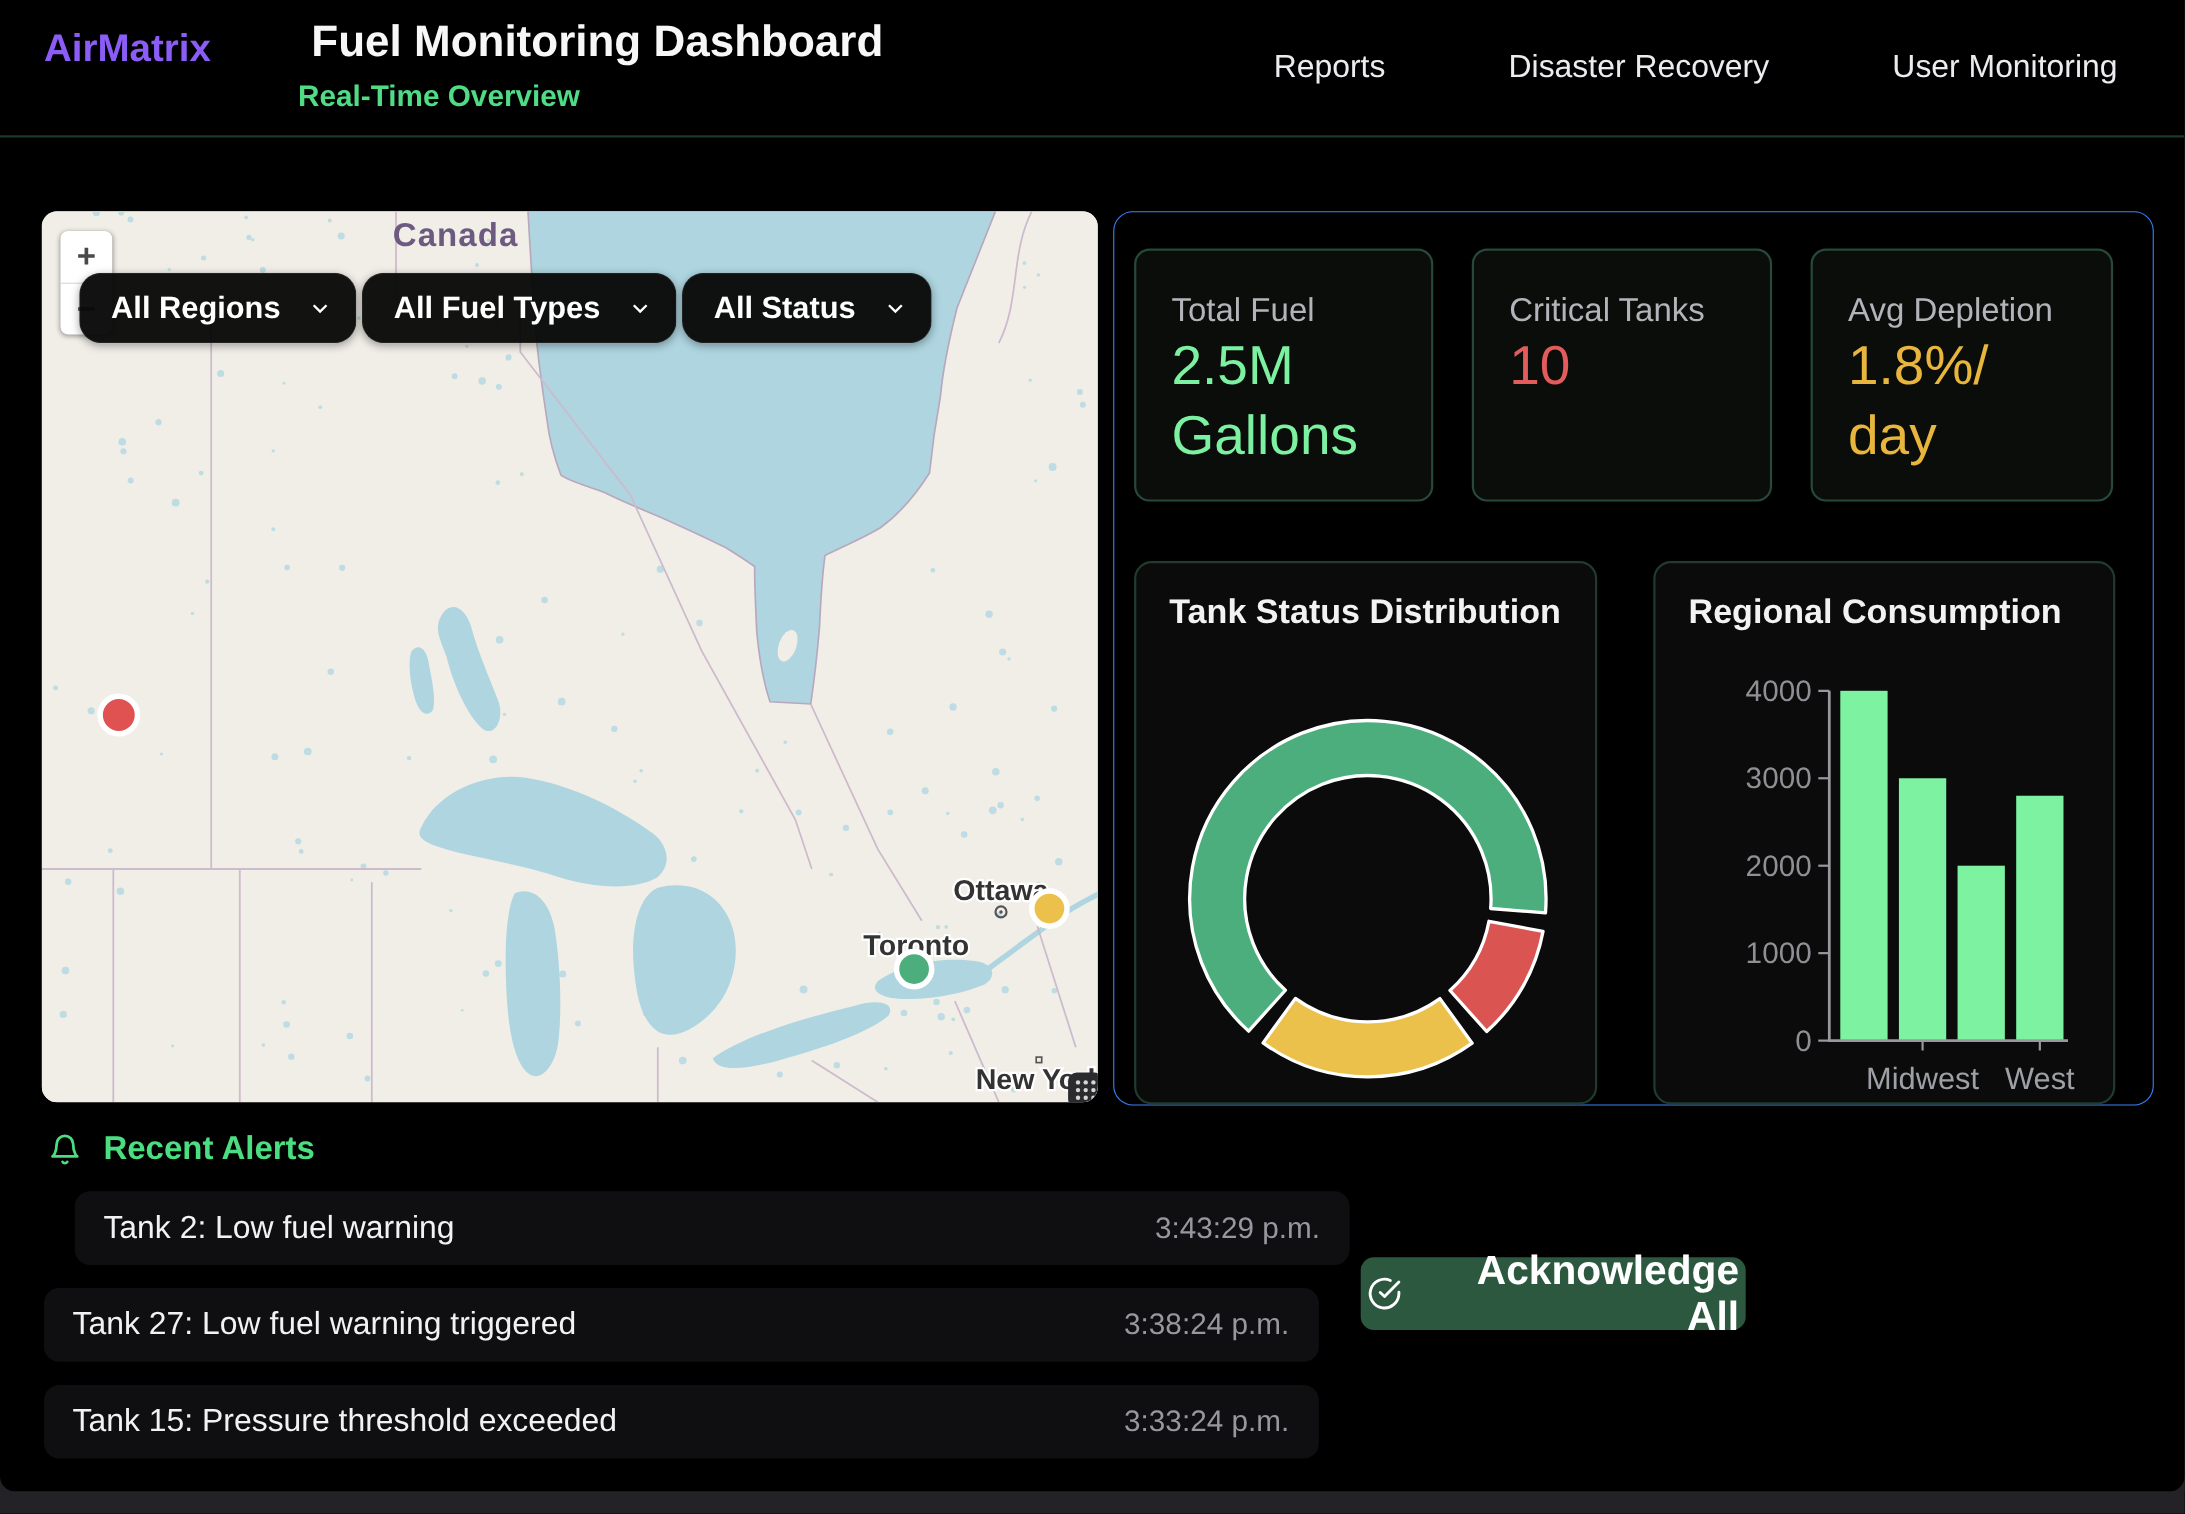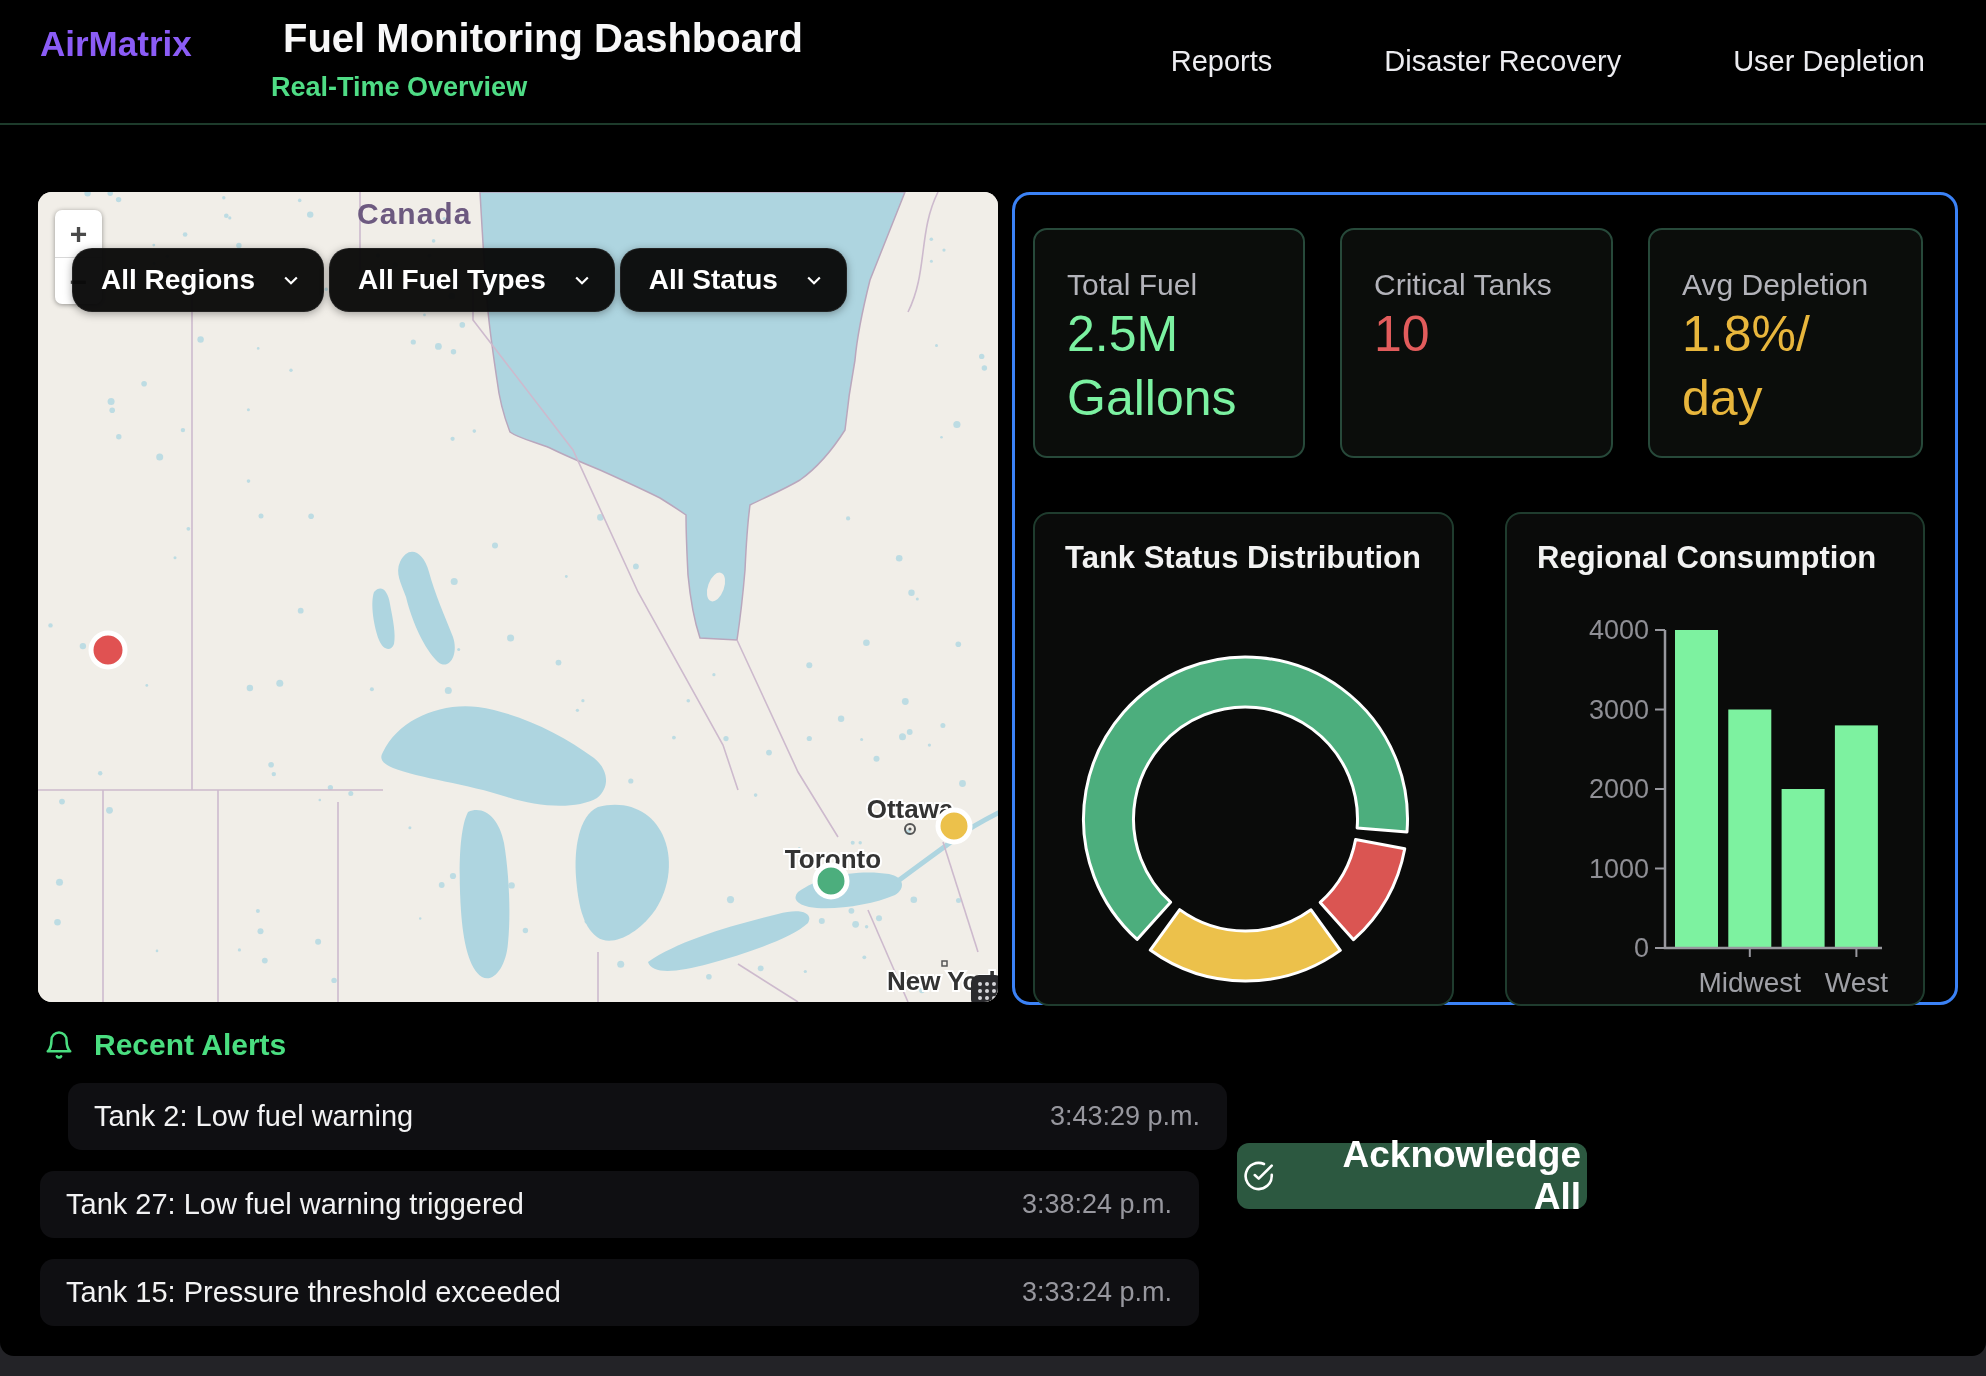--- a/index.html
+++ b/index.html
@@ -28,21 +28,21 @@
   .filter{height:62px;background:rgba(8,8,8,.96);border:1px solid rgba(255,255,255,.07);border-radius:20px;
           display:flex;align-items:center;justify-content:space-between;padding:0 22px 0 28px;
           color:#fff;font-size:28px;font-weight:bold;cursor:pointer;box-shadow:0 2px 8px rgba(0,0,0,.35);}
   .filter svg{margin-left:26px;}
   #drag-handle{position:absolute;left:933px;top:783px;width:32px;height:32px;background:#2b2b2e;
           border-radius:8px;display:grid;grid-template-columns:repeat(3,1fr);place-items:center;padding:6px;box-sizing:border-box;cursor:grab;}
   #drag-handle i{width:4px;height:4px;border-radius:50%;background:#d6d6da;display:block;}
 
   
   #right-panel{position:absolute;left:1012px;top:192px;width:946px;height:813px;
-               border:3px solid #3b82f6;border-radius:18px;box-sizing:border-box;}
+               border:1px solid #3b82f6;border-radius:18px;box-sizing:border-box;}
   .stat-card{position:absolute;top:33px;height:230px;background:#0b0d0b;border:2px solid #27493a;
              border-radius:14px;box-sizing:border-box;padding:38px 0 0 32px;}
   .stat-label{font-size:30px;color:#b3b3ba;}
   .stat-value{font-size:50px;font-weight:normal;line-height:64px;}
   .chart-card{position:absolute;top:317px;height:494px;background:#0a0b0a;border:2px solid #1f3c2e;
               border-radius:16px;box-sizing:border-box;}
   .chart-title{position:absolute;left:30px;top:26px;font-size:31px;font-weight:bold;color:#f2f2f2;}
 
   
   #alerts-title-row{position:absolute;left:44px;top:1028px;display:flex;align-items:center;gap:20px;}
@@ -69,21 +69,21 @@
 
 <div id="app">
 
   <div id="header">
     <div id="brand">AirMatrix</div>
     <div id="page-title">Fuel Monitoring Dashboard</div>
     <div id="page-subtitle">Real-Time Overview</div>
     <div id="nav">
       <div class="nav-item">Reports</div>
       <div class="nav-item">Disaster Recovery</div>
-      <div class="nav-item">User Depletion</div>
+      <div class="nav-item">User Monitoring</div>
     </div>
   </div>
 
   <div id="map-card">
     <svg id="map-svg" width="960" height="810" viewBox="0 0 960 810">
       <rect x="0" y="0" width="960" height="810" fill="#f1eee8"></rect>
       <g id="speckles">
           <circle cx="312.8" cy="601.6" r="2.5" fill="#b4d8e2" opacity="0.85"></circle>
           <circle cx="650.3" cy="508.7" r="1.8" fill="#b4d8e2" opacity="0.85"></circle>
           <circle cx="355.5" cy="566.3" r="1.3" fill="#b4d8e2" opacity="0.85"></circle>

